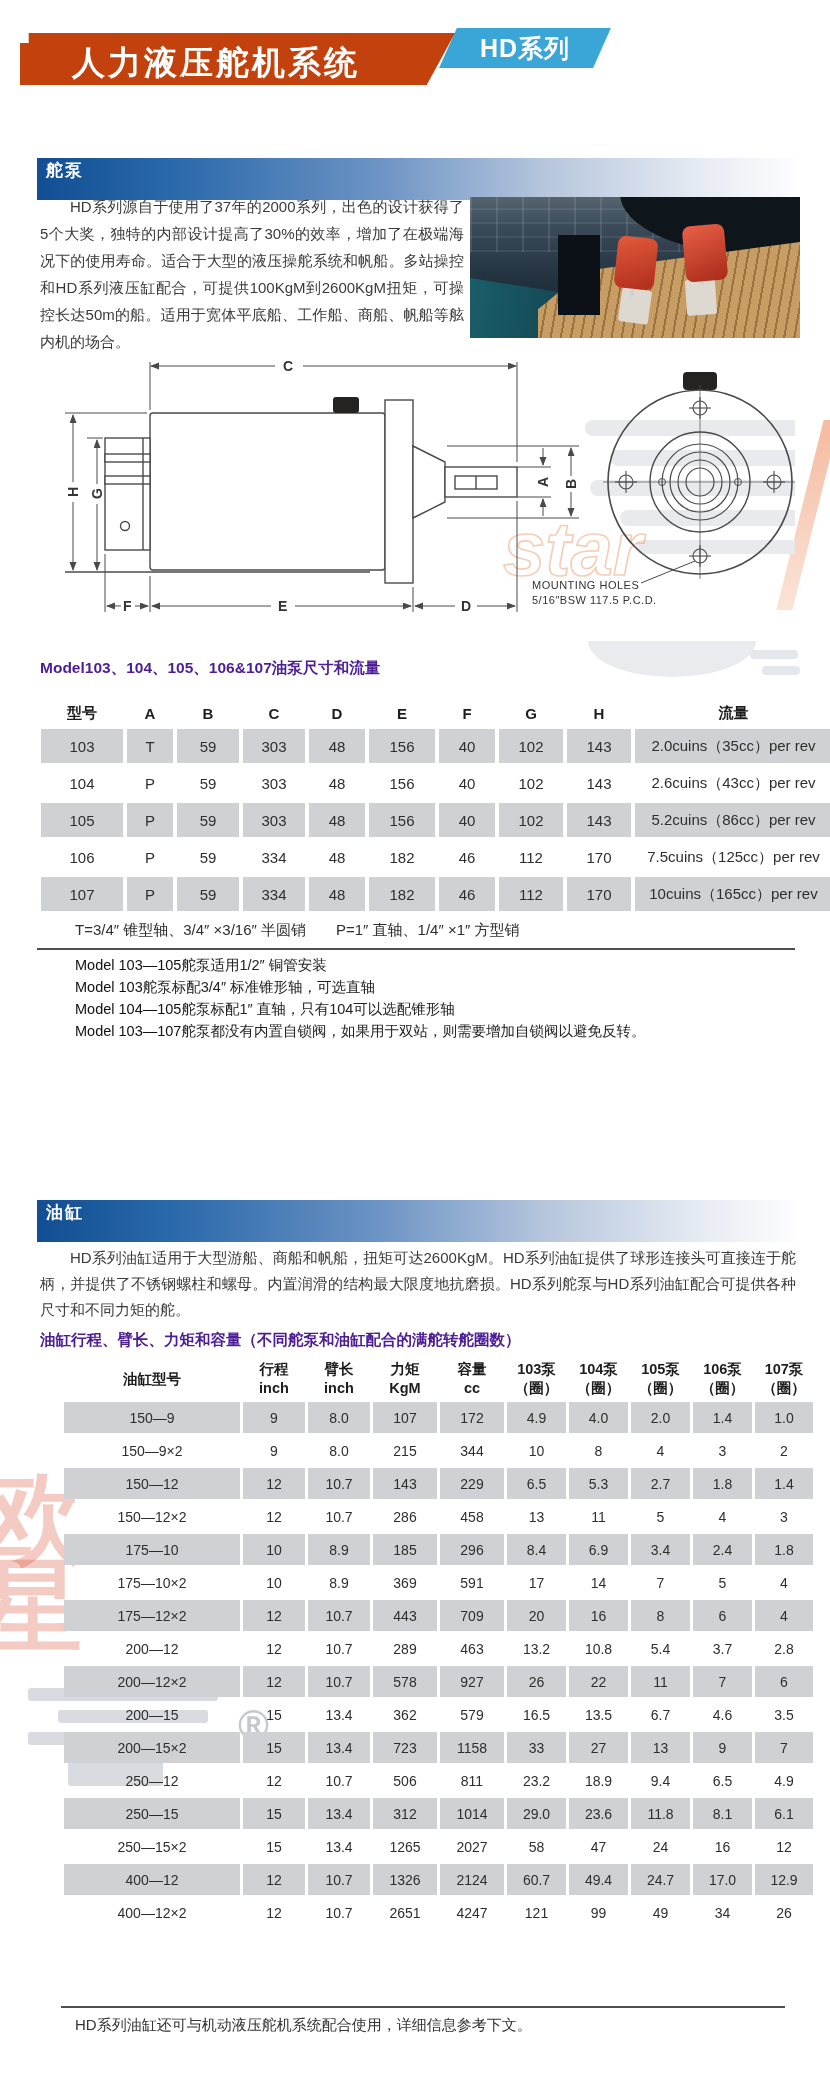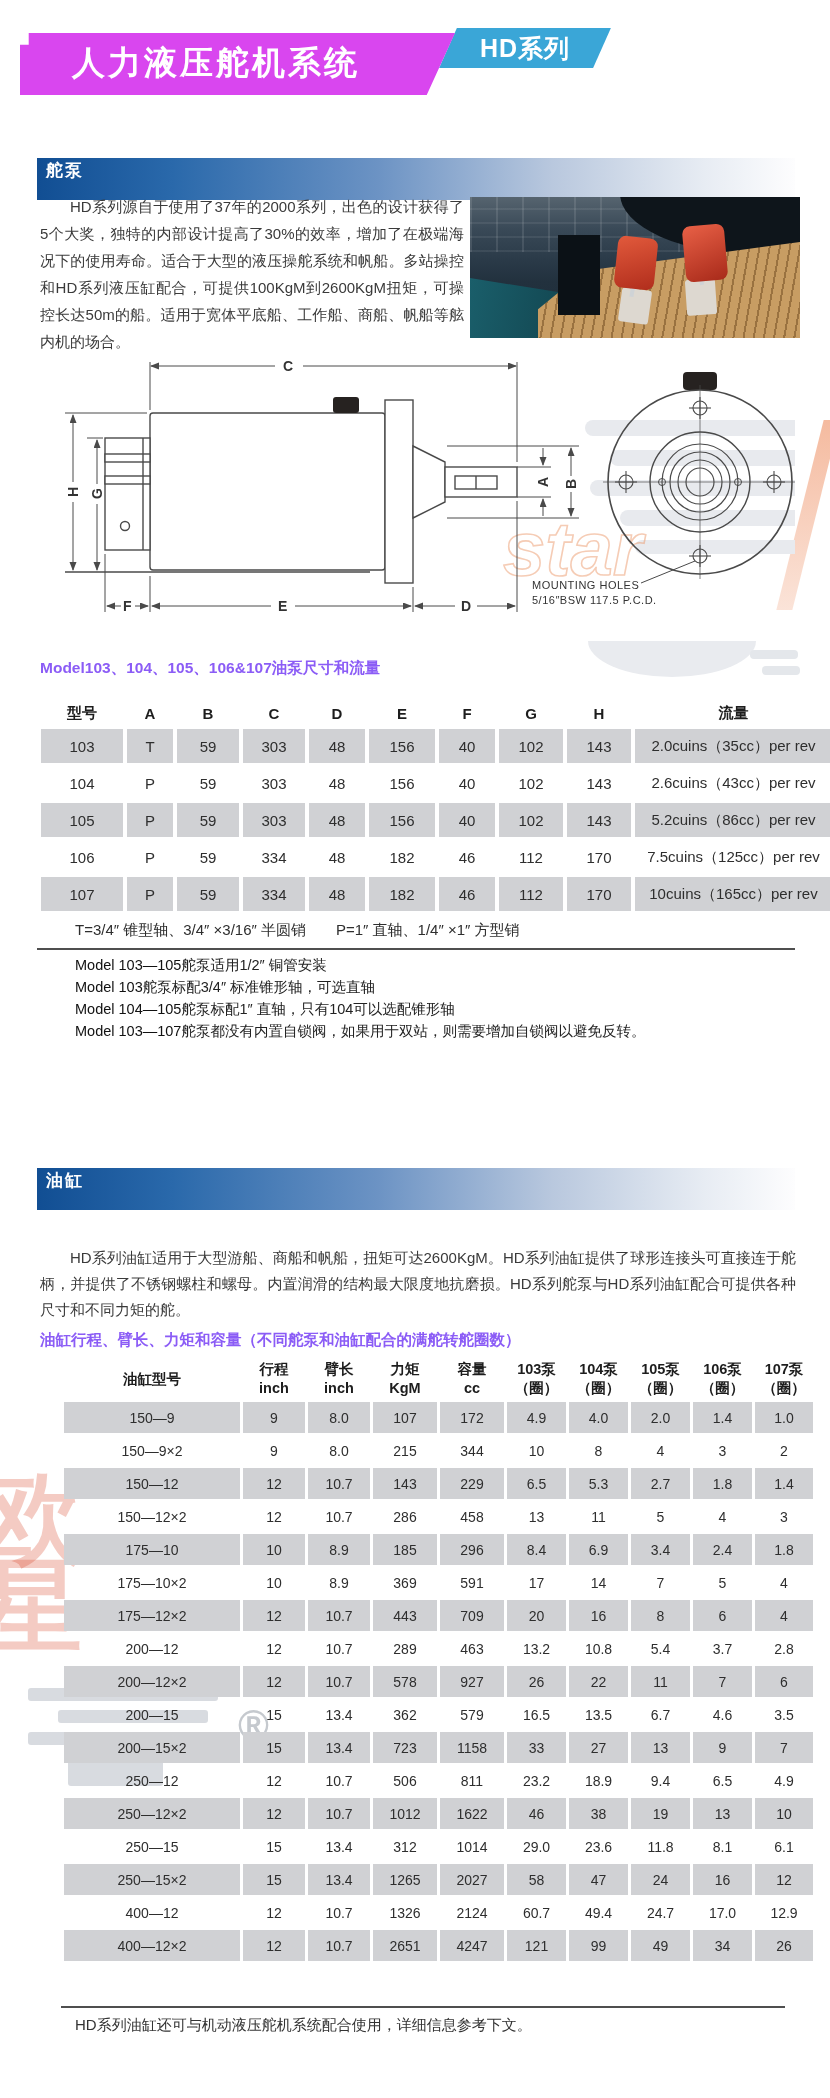--- a/index.html
+++ b/index.html
@@ -1,36 +1,36 @@
 <!DOCTYPE html>
 <html><head>
 <meta charset="utf-8">
 <style>
   html,body{margin:0;padding:0;background:#fff;}
   #page{position:relative;width:830px;height:2098px;background:#fff;overflow:hidden;
         font-family:"Liberation Sans","DejaVu Sans",sans-serif;}
   
-  .hdr-bar{position:absolute;left:20px;top:33px;width:435px;height:62px;background:#d946ef;
+  .hdr-bar{position:absolute;left:20px;top:33px;width:435px;height:52px;background:#c2410c;
            clip-path:polygon(2% 0,100% 0,93.5% 100%,0 100%,0 19%,2% 19%);z-index:2;text-align:right;}
   .hdr-title{position:absolute;left:52px;top:8px;font-size:33px;font-weight:bold;color:#fff;letter-spacing:3px;}
   .hdr-badge{position:absolute;left:448px;top:28px;width:154px;height:40px;background:#3aa6d7;
              transform:skewX(-24deg);z-index:1;}
   .unskew{display:block;transform:skewX(24deg);text-align:center;line-height:40px;color:#fff;
           font-weight:bold;font-size:25px;letter-spacing:1px;}
   
   .sec-bar{position:absolute;left:37px;width:758px;height:42px;z-index:2;
      background:linear-gradient(90deg,#114e93 0%,#2a69ab 18%,#6c93c4 45%,#b9c8de 68%,#e7ecf3 88%,#fdfdfe 100%);}
   .sec-bar span{display:block;padding-left:9px;line-height:25px;font-size:17px;font-weight:bold;
                 color:#fff;letter-spacing:2px;}
   
   .para{position:absolute;left:40px;top:193px;width:424px;font-size:15px;line-height:27px;color:#3a3a3a;
         text-align:justify;text-indent:2em;margin:0;z-index:2;}
   .para2{position:absolute;left:40px;top:1245px;width:756px;font-size:15px;line-height:26px;color:#3a3a3a;
         text-align:justify;text-indent:2em;margin:0;z-index:2;}
-  .tbl-title{position:absolute;margin:0;font-size:15.5px;font-weight:bold;color:#8b5cf6;z-index:2;text-align:right;}
+  .tbl-title{position:absolute;margin:0;font-size:15.5px;font-weight:bold;color:#4c1d95;z-index:2;text-align:right;}
   
   table{position:absolute;border-collapse:separate;table-layout:fixed;z-index:2;}
   th{font-weight:bold;color:#1d1d1d;text-align:center;padding:0;}
   td{text-align:center;color:#2e2e2e;padding:0;}
   tbody tr:nth-child(odd) td{background:#d0d1d4;}
   .t1{left:37px;top:697px;width:758px;border-spacing:4px 3px;font-size:15px;}
   .t1 th{height:26px;font-size:15px;}
   .t1 td{height:34px;}
   .t2{left:61px;top:1356px;width:724px;border-spacing:3px 2px;font-size:14px;}
   .t2 th{height:42px;line-height:19px;font-size:14.5px;}
@@ -321,21 +321,21 @@
 
   <p class="shaft-note">T=3/4″ 锥型轴、3/4″ ×3/16″ 半圆销　　P=1″ 直轴、1/4″ ×1″ 方型销</p>
   <div class="rule" style="left:37px;top:948px;width:758px;"></div>
   <div class="notes">
     <p><b>Model 103—105</b><span>舵泵适用1/2″ 铜管安装</span></p>
     <p><b>Model 103</b><span>舵泵标配3/4″ 标准锥形轴，可选直轴</span></p>
     <p><b>Model 104—105</b><span>舵泵标配1″ 直轴，只有104可以选配锥形轴</span></p>
     <p><b>Model 103—107</b><span>舵泵都没有内置自锁阀，如果用于双站，则需要增加自锁阀以避免反转。</span></p>
   </div>
 
-  <div class="sec-bar" style="top:1168px;">
+  <div class="sec-bar" style="top:1200px;">
     <span>油缸</span>
   </div>
   <p class="para2">HD系列油缸适用于大型游船、商船和帆船，扭矩可达2600KgM。HD系列油缸提供了球形连接头可直接连于舵柄，并提供了不锈钢螺柱和螺母。内置润滑的结构最大限度地抗磨损。HD系列舵泵与HD系列油缸配合可提供各种尺寸和不同力矩的舵。</p>
   <h3 class="tbl-title" style="left:40px;top:1330px;">油缸行程、臂长、力矩和容量（不同舵泵和油缸配合的满舵转舵圈数）</h3>
 
   <table class="t2">
     <colgroup>
       <col style="width:176px">
         <col style="width:62px">
         <col style="width:62px">
@@ -500,32 +500,20 @@
           <td>10.7</td>
           <td>506</td>
           <td>811</td>
           <td>23.2</td>
           <td>18.9</td>
           <td>9.4</td>
           <td>6.5</td>
           <td>4.9</td>
         </tr>
         <tr>
-          <td>250—12×2</td>
-          <td>12</td>
-          <td>10.7</td>
-          <td>1012</td>
-          <td>1622</td>
-          <td>46</td>
-          <td>38</td>
-          <td>19</td>
-          <td>13</td>
-          <td>10</td>
-        </tr>
-        <tr>
           <td>250—15</td>
           <td>15</td>
           <td>13.4</td>
           <td>312</td>
           <td>1014</td>
           <td>29.0</td>
           <td>23.6</td>
           <td>11.8</td>
           <td>8.1</td>
           <td>6.1</td>

